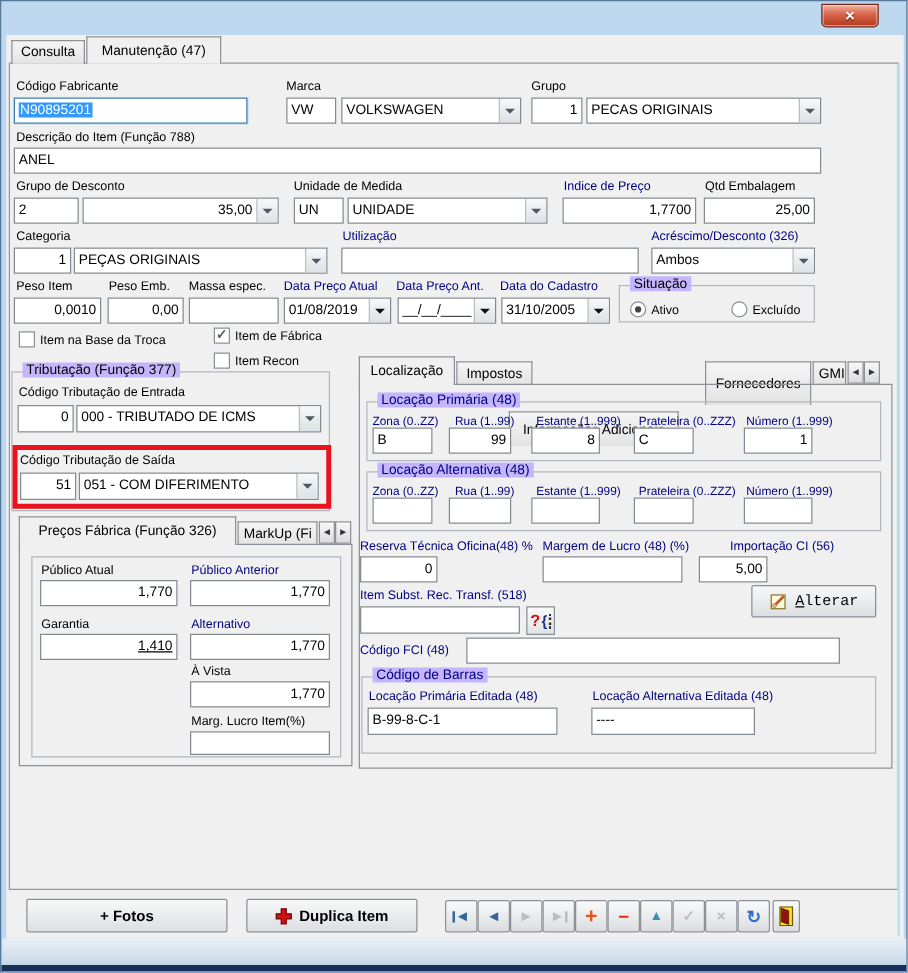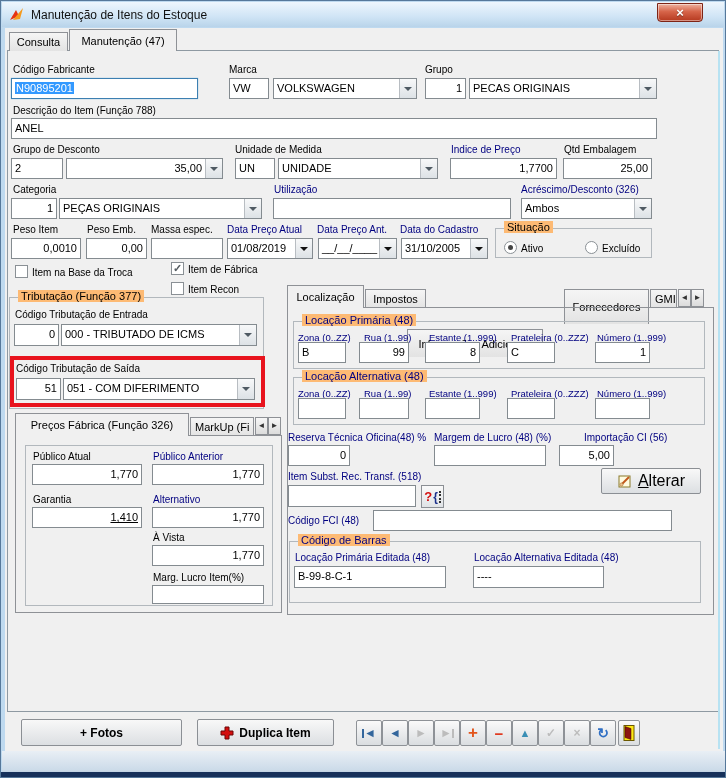--- a/index.html
+++ b/index.html
@@ -41,21 +41,21 @@
   .combo { position:absolute; height:21px; background:#fff; border:1px solid #848b90;
            font-size:11px; line-height:19px; padding:0 20px 0 3px; white-space:nowrap; overflow:hidden; }
   .combo.num { text-align:right; }
   .combo .cbtn { position:absolute; right:0; top:0; bottom:0; width:17px;
                  background:linear-gradient(#f7f8f9,#dde2e6); border-left:1px solid #b8bdc2;
                  display:flex; align-items:center; justify-content:center; cursor:pointer; }
   .combo .cbtn i { border:4px solid transparent; border-top:4px solid #4f5a63; margin-top:4px; }
   .combo .cbtn.dark i { border-top-color:#111; }
 
   .grp { position:absolute; border:1px solid #b2b8bd; }
-  .grp-title { position:absolute; top:-8px; left:8px; font-size:11px; background:#fdba74;
+  .grp-title { position:absolute; top:-8px; left:8px; font-size:11px; background:#c4b5fd;
                padding:0 3px; white-space:nowrap; }
   .grp-title.blue { color:#000080; }
 
   .cb { position:absolute; width:13px; height:13px; background:#fff; border:1px solid #8a9095;
         font-size:11px; line-height:11px; text-align:center; color:#555c61; font-weight:bold; cursor:pointer; }
   .radio { position:absolute; width:13px; height:13px; background:#fff; border:1px solid #8a9095;
            border-radius:50%; cursor:pointer; }
   .radio.sel::after { content:''; position:absolute; inset:3px; border-radius:50%; background:#444; }
 
   .tab { position:absolute; border:1px solid #8e9196; border-bottom:none;
@@ -63,21 +63,21 @@
          display:flex; align-items:center; justify-content:center; cursor:pointer;
          white-space:nowrap; overflow:hidden; }
   .tab.active { background:#f0f0f0; z-index:3; }
   .tscroll { position:absolute; width:13px; height:18px; border:1px solid #8e9196;
              background:linear-gradient(#f7f7f7,#dcdcdc); font-size:8px; line-height:16px;
              text-align:center; color:#333; cursor:pointer; }
 
   .btn { position:absolute; background:linear-gradient(#f8f8f8,#dcdfe2); border:1px solid #8b8f94;
          border-radius:2px; display:flex; align-items:center; justify-content:center;
          gap:5px; font-size:12px; font-weight:bold; cursor:pointer; }
-  .btn-alterar span { display:block; font-weight:normal; font-size:16px; }
+  .btn-alterar span { display:block; font-weight:normal; font-size:12px;font-family:Liberation Mono, monospace; }
   .btn-alterar span::first-letter { text-decoration:underline; }
 
   .navbtn { position:absolute; width:26px; height:26px; border:1px solid #8e9297; border-radius:2px;
             background:linear-gradient(#fafafa,#dadde0); display:flex; align-items:center;
             justify-content:center; font-size:12px; font-weight:bold; cursor:pointer; }
   .navbtn .bar { width:2px; height:9px; background:currentColor; }
   .navbtn.c-blue { color:#33669c; } .navbtn.c-dis { color:#bcbcbc; }
   .navbtn.c-plus { color:#e2541b; font-size:17px; } .navbtn.c-min { color:#e03317; font-size:15px; }
   .navbtn.c-tri { color:#3a8fb5; font-size:11px; } .navbtn.c-ref { color:#2f6fc4; font-size:14px; }
 
@@ -88,27 +88,20 @@
                justify-content:center; cursor:pointer; font-weight:bold; }
   .lookupbtn .q { color:#d40f0f; font-size:13px; }
   .lookupbtn .br { color:#1a2f8a; font-size:12px; margin-left:1px; }
   .lookupbtn .dots { width:0; height:12px; border-left:2px dotted #333; margin-left:1px; }
 </style>
 </head>
 <body>
 
 <div class="window">
 
-  <div class="titlebar">
-    <svg class="appicon" viewBox="0 0 16 15">
-      <polygon points="1,13 7,3 10,9" fill="#e63312"></polygon>
-      <polygon points="4,13 14,1 11,12" fill="#f59a1d"></polygon>
-    </svg>
-    <span class="title">Manutenção de Itens do Estoque</span>
-  </div>
   <div class="closebtn">
     <span>×</span>
   </div>
 
   <div class="client"></div>
   <div class="mainpanel"></div>
   <div class="rightline"></div>
 
   <div class="tab" style="left:8px;top:31px;width:59px;height:19px;">
     <span>Consulta</span>

